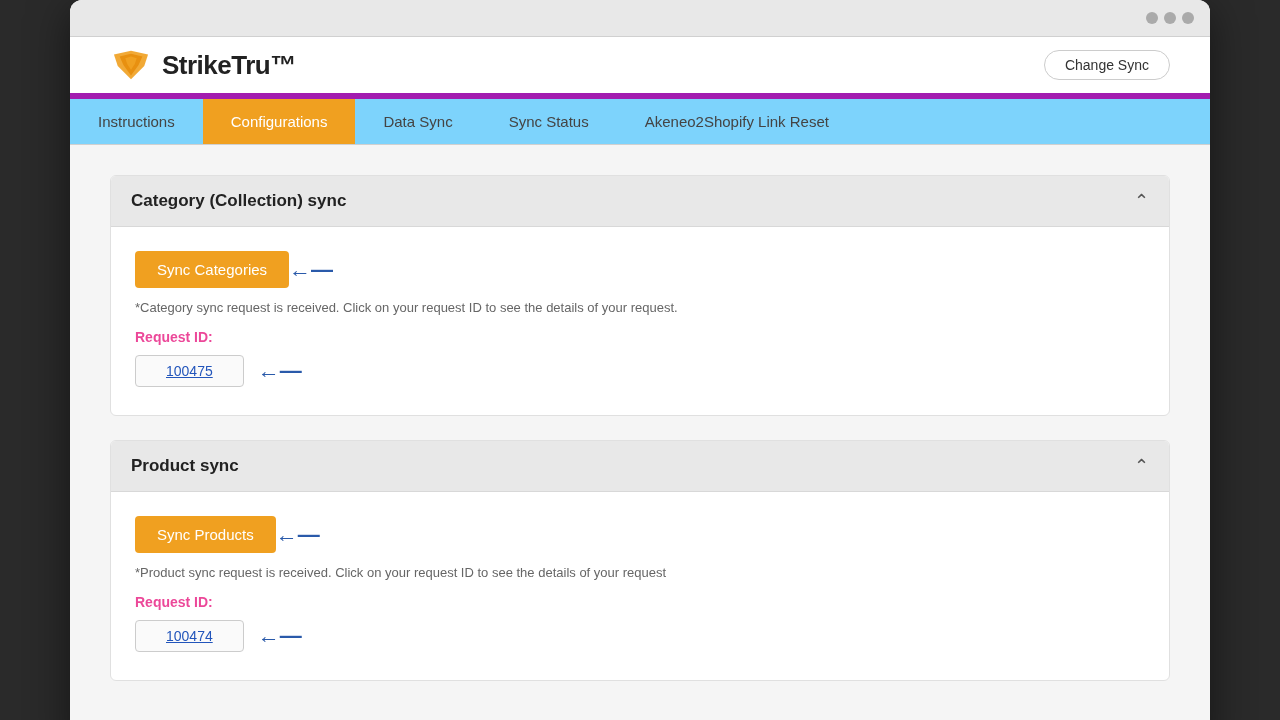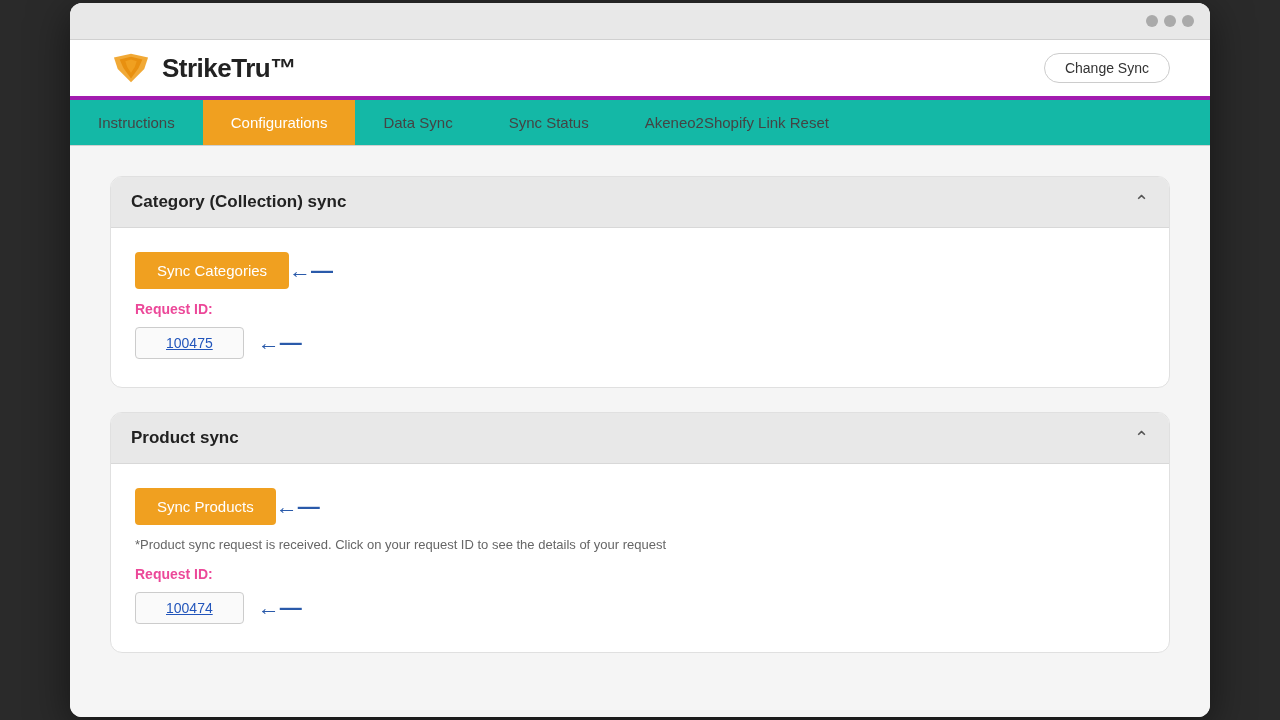--- a/index.html
+++ b/index.html
@@ -62,22 +62,22 @@
       border: 1.5px solid #ccc;
       background: #fff;
       border-radius: 20px;
       padding: 6px 20px;
       font-size: 14px;
       color: #333;
       cursor: pointer;
     }
     .nav-bar {
       display: flex;
-      background: #14b8a6;
-      border-top: 4px solid #a21caf;
+      background: #7dd3fc;
+      border-top: 6px solid #a21caf;
       border-bottom: 1px solid #d0d0d0;
     }
     .nav-item {
       padding: 14px 28px;
       font-size: 15px;
       color: #444;
       cursor: pointer;
       border: none;
       background: transparent;
       text-decoration: none;
@@ -90,21 +90,21 @@
       font-weight: 500;
     }
     .main-content {
       padding: 30px 40px 40px;
       background: #f5f5f5;
       min-height: 520px;
     }
     .sync-section {
       background: #fff;
       border: 1px solid #e0e0e0;
-      border-radius: 12px;
+      border-radius: 6px;
       margin-bottom: 24px;
       overflow: hidden;
     }
     .section-header {
       background: #e8e8e8;
       padding: 14px 20px;
       display: flex;
       justify-content: space-between;
       align-items: center;
       border-bottom: 1px solid #d8d8d8;
@@ -211,20 +211,21 @@
     <div class="sync-section">
       <div class="section-header">
         <span class="section-title">Category (Collection) sync</span>
         <span class="chevron-icon">⌃</span>
       </div>
       <div class="section-body">
         <div class="sync-btn-row">
           <button class="sync-btn">Sync Categories</button>
           <span class="arrow-indicator">←—</span>
         </div>
+        <div class="sync-note">*Category sync request is received. Click on your request ID to see the details of your request.</div>
         <div class="request-label">Request ID:</div>
         <div class="request-id-row">
           <span class="request-id-box">100475</span>
           <span class="arrow-indicator">←—</span>
         </div>
       </div>
     </div>
 
     <div class="sync-section">
       <div class="section-header">

